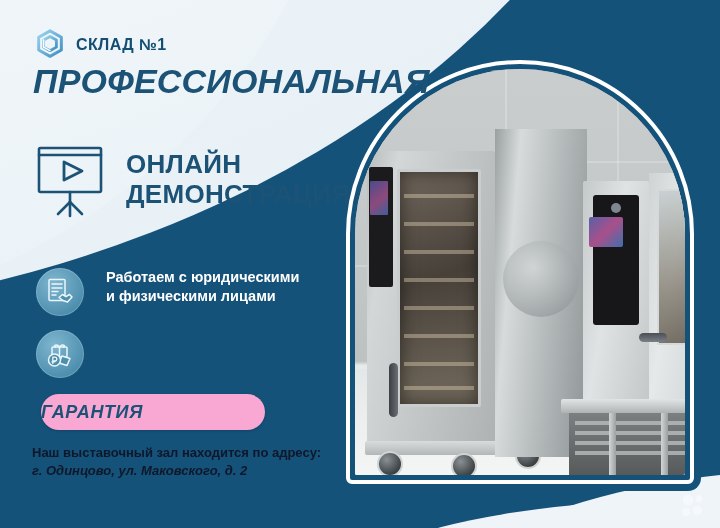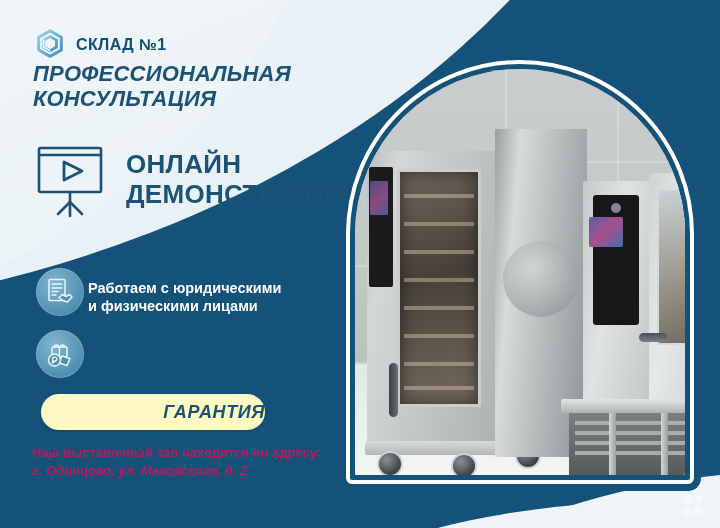--- a/index.html
+++ b/index.html
@@ -178,57 +178,57 @@
   .logo-mark{width:34px;height:34px;display:block;}
   .logo-text{
     font-size:16px;font-weight:bold;color:#134e73;letter-spacing:.4px;
     font-family:"Liberation Sans",sans-serif;
     text-align:center;
   }
 
   
   .headline{
     position:absolute;left:33px;top:62px;width:300px;
-    font-size:22px;line-height:1.12;font-weight:bold;font-style:italic;
+    font-size:34px;line-height:1.12;font-weight:bold;font-style:italic;
     color:#1b5275;letter-spacing:.2px;
   }
   .headline span{display:block;}
 
   
   .demo{position:absolute;left:30px;top:140px;display:flex;align-items:center;gap:14px;}
   .demo-icon{width:82px;height:80px;display:block;}
   .demo-text{
     font-size:26px;font-weight:bold;color:#1b5275;line-height:1.15;letter-spacing:.3px;
   }
   .demo-text span{display:block;}
 
   
   .features{position:absolute;left:36px;top:268px;width:300px;}
-  .feat{display:flex;align-items:flex-end;gap:4px;margin-bottom:14px;}
+  .feat{display:flex;align-items:flex-start;gap:22px;margin-bottom:14px;}
   .feat-ic{
     width:48px;height:48px;border-radius:50%;flex:0 0 48px;
     background:radial-gradient(circle at 38% 32%,#7fb6cf,#4e8fae 72%,#3d7b99);
     display:flex;align-items:center;justify-content:center;
     box-shadow:0 0 0 1px rgba(255,255,255,.18) inset;
   }
   .feat-ic svg{display:block;}
   .feat-tx{font-size:14.5px;font-weight:bold;color:#ffffff;line-height:1.28;}
   .feat-tx span{display:block;}
 
   
   .pill{
     position:absolute;left:41px;top:394px;width:224px;height:36px;
-    background:#fef9c3;border-radius:18px;
-    display:flex;align-items:center;justify-content:flex-end;
+    background:#f9a8d4;border-radius:18px;
+    display:flex;align-items:center;justify-content:flex-start;
     box-shadow:0 1px 3px rgba(0,0,0,.18);
   }
   .pill-tx{font-size:18px;font-weight:bold;font-style:italic;color:#1b5275;letter-spacing:.6px;}
 
   
-  .addr{position:absolute;left:32px;top:444px;width:316px;color:#be185d;}
+  .addr{position:absolute;left:32px;top:444px;width:316px;color:#0f172a;}
   .addr-1{font-size:13px;font-weight:bold;line-height:1.35;}
   .addr-2{font-size:13px;font-weight:bold;font-style:italic;line-height:1.35;}
 
   
   .avito{
     position:absolute;right:14px;bottom:9px;
     display:flex;align-items:center;gap:5px;opacity:.5;
   }
   .avito svg{display:block;}
   .avito-tx{
@@ -317,21 +317,20 @@
       </defs>
       <path d="M24 4 L40 13 L40 31 L24 40 L8 31 L8 13 Z" fill="none" stroke="url(#lg)" stroke-width="4.2" stroke-linejoin="round"></path>
       <path d="M24 12 L33 17 L33 27 L24 32 L15 27 L15 17 Z" fill="none" stroke="url(#lg)" stroke-width="4" stroke-linejoin="round"></path>
       <path d="M15 17 L15 27 L24 32" fill="none" stroke="#ffffff" stroke-width="2" stroke-linecap="round"></path>
     </svg>
     <div class="logo-text">СКЛАД №1</div>
   </div>
 
   <div class="headline">
     <span>ПРОФЕССИОНАЛЬНАЯ</span>
-    <span>КОНСУЛЬТАЦИЯ</span>
   </div>
 
   <div class="demo">
     <svg class="demo-icon" viewBox="0 0 82 80">
       <g fill="none" stroke="#1b5275" stroke-width="2.6" stroke-linecap="round" stroke-linejoin="round">
         <rect x="9" y="8" width="62" height="44" rx="1.5"></rect>
         <line x1="9" y1="15" x2="71" y2="15"></line>
         <line x1="40" y1="52" x2="40" y2="62"></line>
         <line x1="40" y1="62" x2="28" y2="74"></line>
         <line x1="40" y1="62" x2="52" y2="74"></line>

